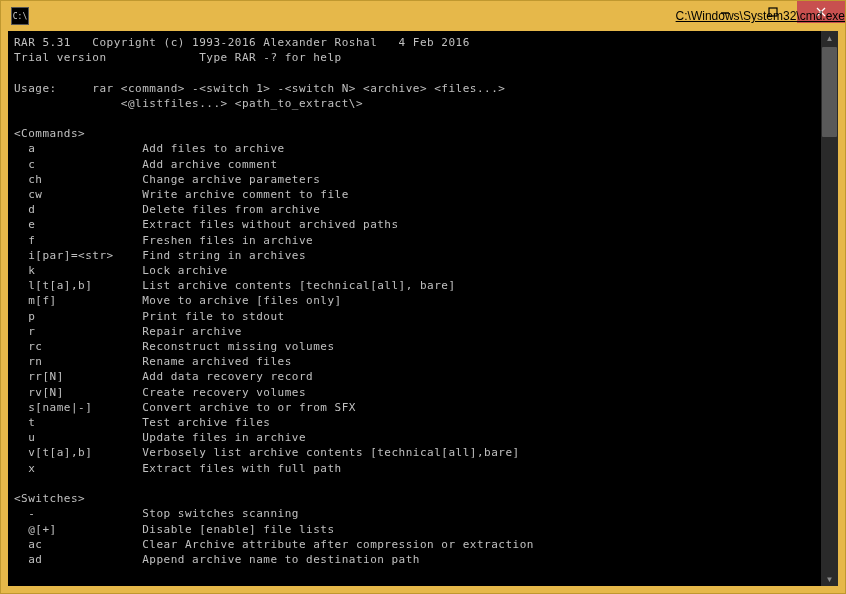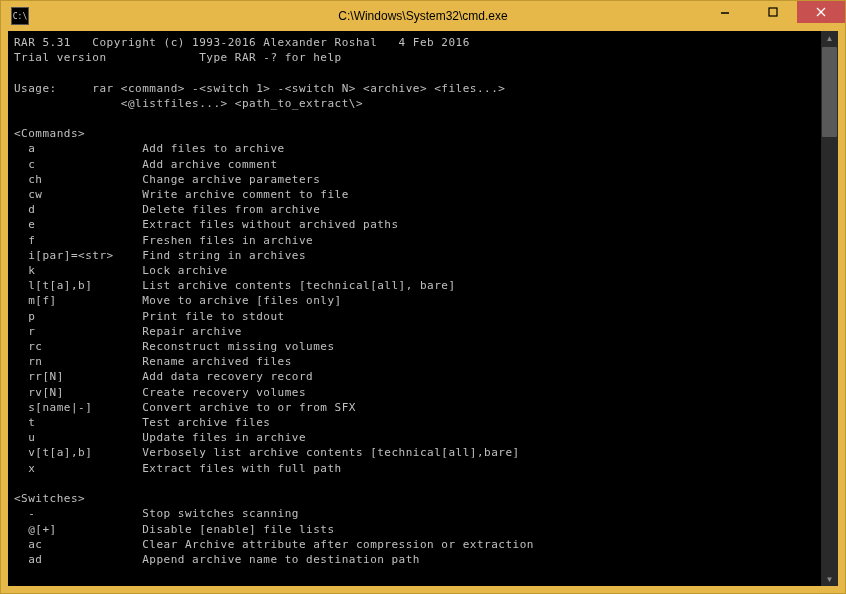--- a/index.html
+++ b/index.html
@@ -38,24 +38,25 @@
       align-items: center;
       justify-content: center;
       font-size: 8px;
       color: #ccc;
       font-family: monospace;
     }
     .titlebar-title {
       position: absolute;
       left: 0;
       right: 0;
-      text-align: center;
+      text-align: right;
       font-size: 12px;
       color: #000;
       pointer-events: none;
+      text-decoration: underline;
     }
     .titlebar-controls {
       margin-left: auto;
       display: flex;
       height: 100%;
     }
     .titlebar-btn {
       width: 48px;
       height: 22px;
       display: flex;

